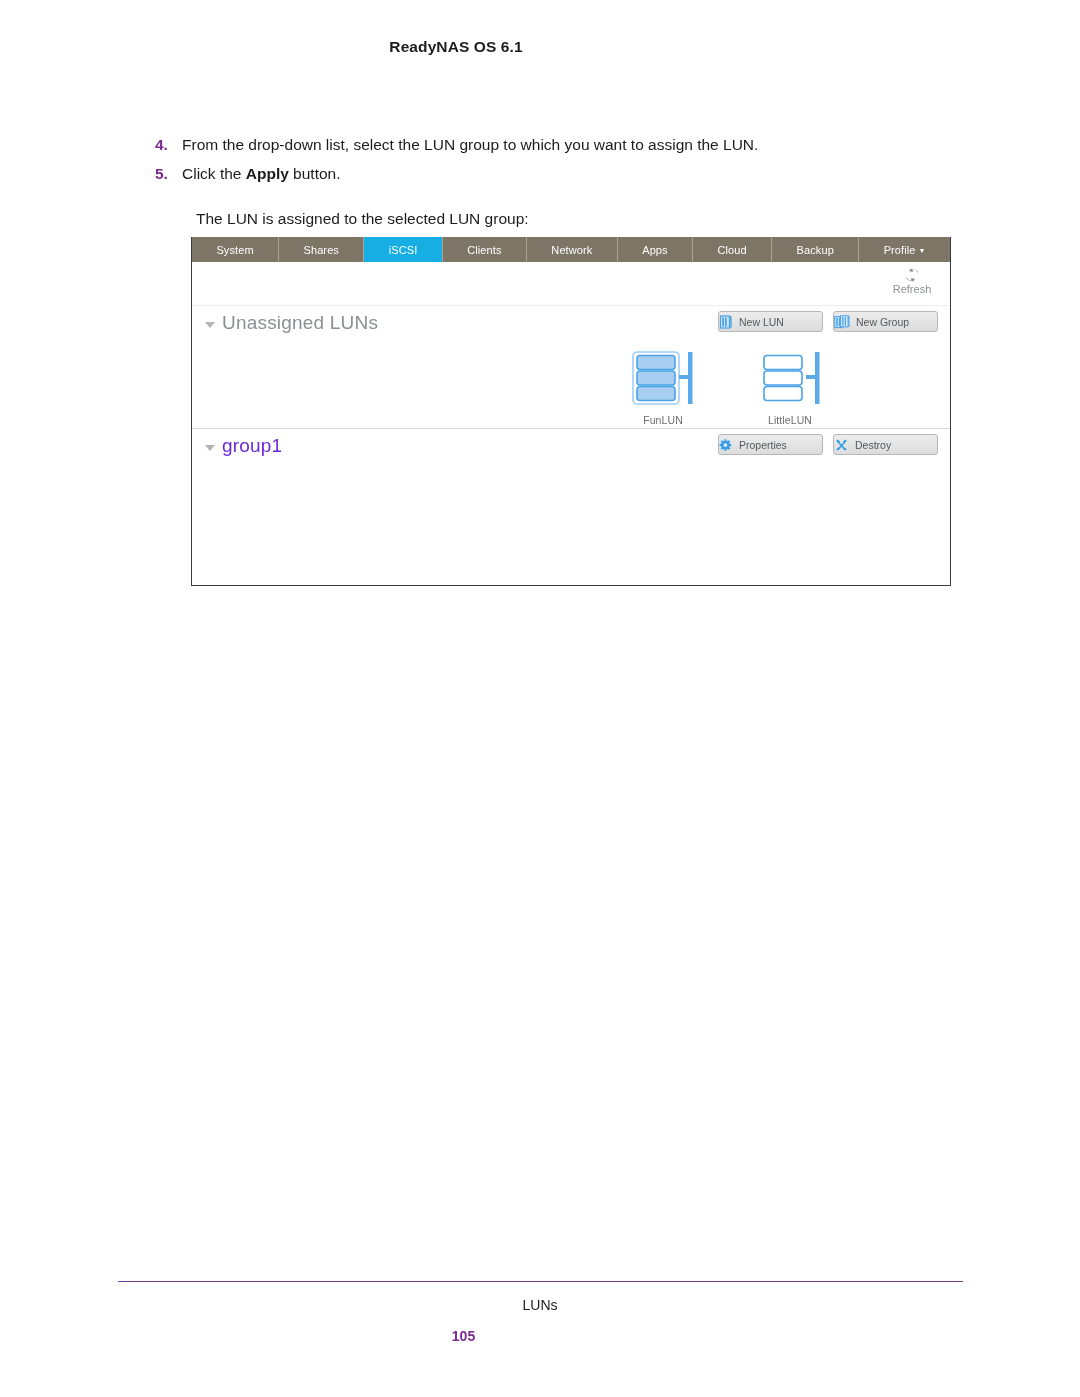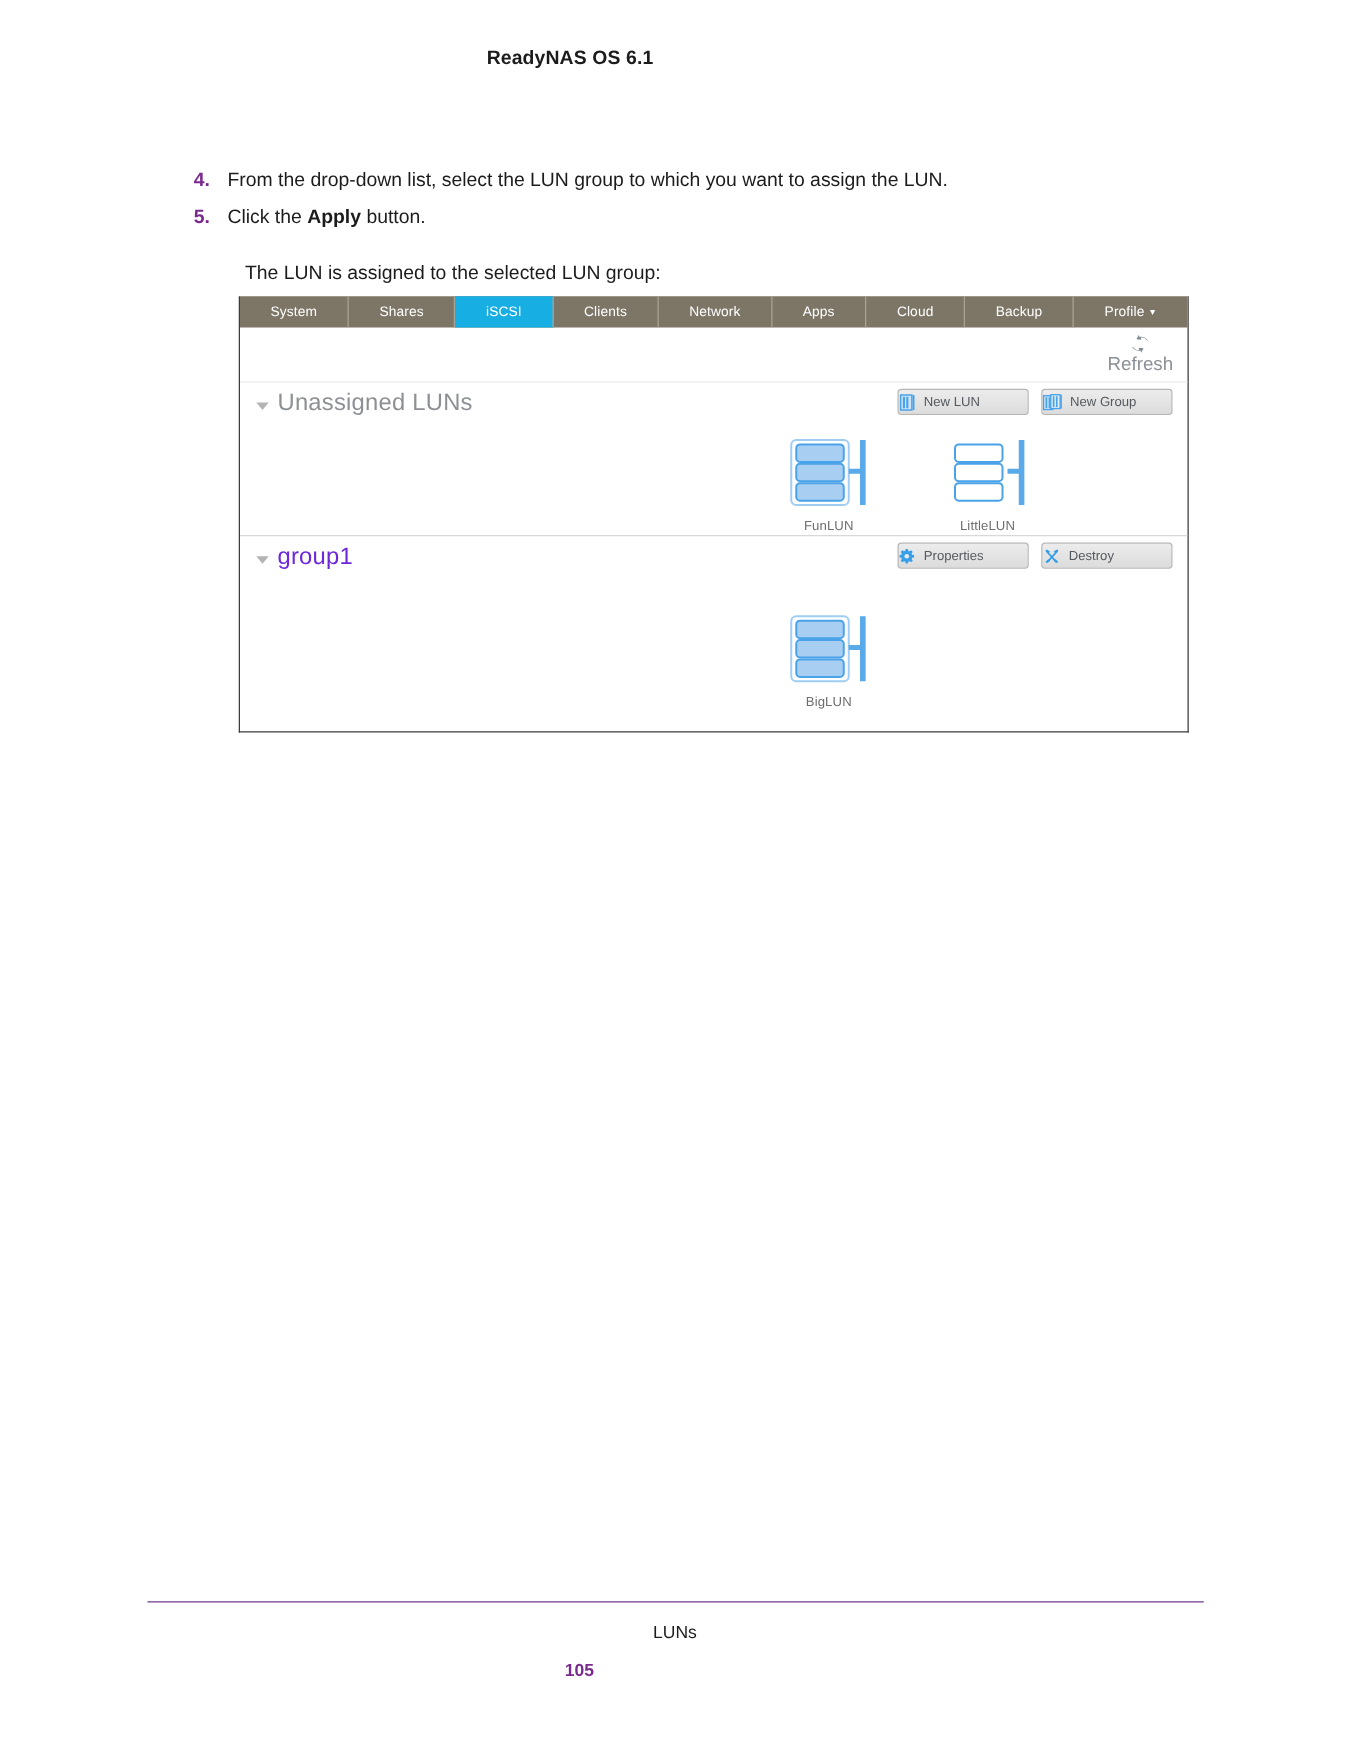--- a/index.html
+++ b/index.html
@@ -129,21 +129,21 @@
     cursor: pointer;
   }
   .refresh-icon {
     display: block;
     margin: 0 auto;
     width: 18px;
     height: 18px;
   }
   .refresh-label {
     display: block;
-    font-size: 15px;
+    font-size: 11px;
     color: #8b8f96;
     margin-top: -1px;
     text-align: center;
   }
 
   
   .section {
     position: relative;
     box-sizing: border-box;
   }
@@ -413,31 +413,20 @@
             <path d="M3.2 4.6l4.1 3.2 2.2-2.4-4.6-2.8zM20.8 4.6l-4.1 3.2-2.2-2.4 4.6-2.8zM3.2 19.4l4.1-3.2 2.2 2.4-4.6 2.8zM20.8 19.4l-4.1-3.2-2.2 2.4 4.6 2.8z" fill="#2e9ce8"></path>
             <path d="M5.4 4.0l14 15.4-1.9 1.4-14-15.4z" fill="#2e9ce8"></path>
             <path d="M18.6 4.0l-14 15.4 1.9 1.4 14-15.4z" fill="#2e9ce8"></path>
           </svg>
           <span>Destroy</span>
         </div>
       </div>
     </div>
 
     <div class="grp-body">
-      <div class="lun-tile" style="left:425px; top:18px;">
-        <svg width="72" height="58" viewBox="0 0 72 58">
-          <rect x="6" y="2" width="46" height="52" rx="4" fill="none" stroke="#9fcdf4" stroke-width="1.6"></rect>
-          <rect x="10" y="5.5" width="38" height="14" rx="3" fill="#a8cff2" stroke="#4aa3e8" stroke-width="1.6"></rect>
-          <rect x="10" y="21" width="38" height="14" rx="3" fill="#a8cff2" stroke="#4aa3e8" stroke-width="1.6"></rect>
-          <rect x="10" y="36.5" width="38" height="14" rx="3" fill="#a8cff2" stroke="#4aa3e8" stroke-width="1.6"></rect>
-          <rect x="52" y="25" width="12" height="4" fill="#5aa9e8"></rect>
-          <rect x="61" y="2" width="4.5" height="52" fill="#5aa9e8"></rect>
-        </svg>
-        <span class="label">BigLUN</span>
-      </div>
     </div>
   </div>
 
 </div>
 
 <div class="footer-rule"></div>
 <div class="footer-title">LUNs</div>
 <div class="footer-page">105</div>
 
 </body></html>

